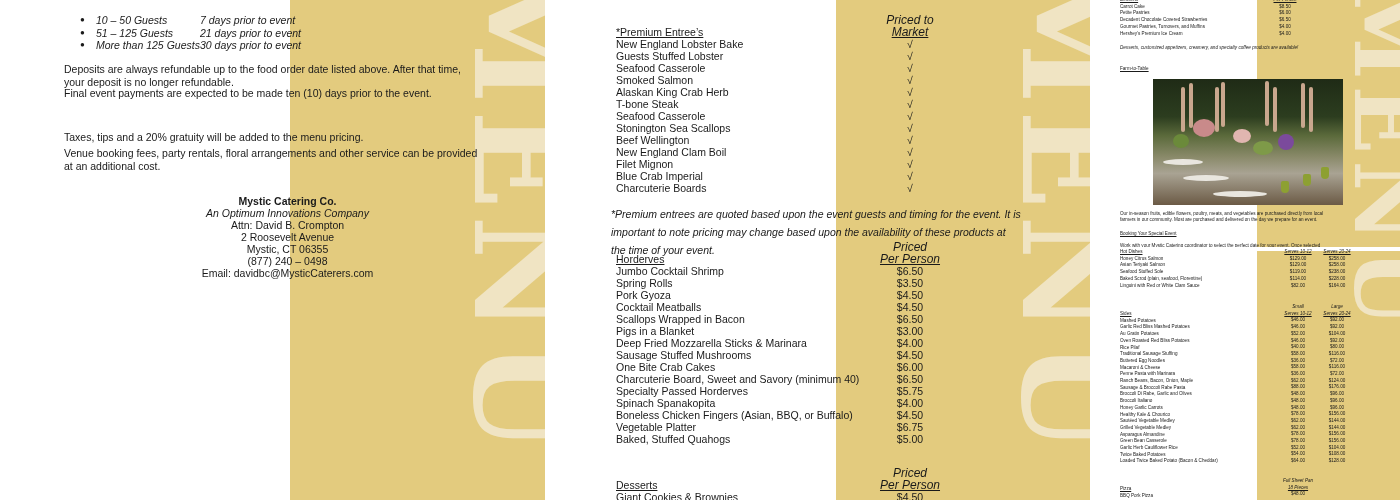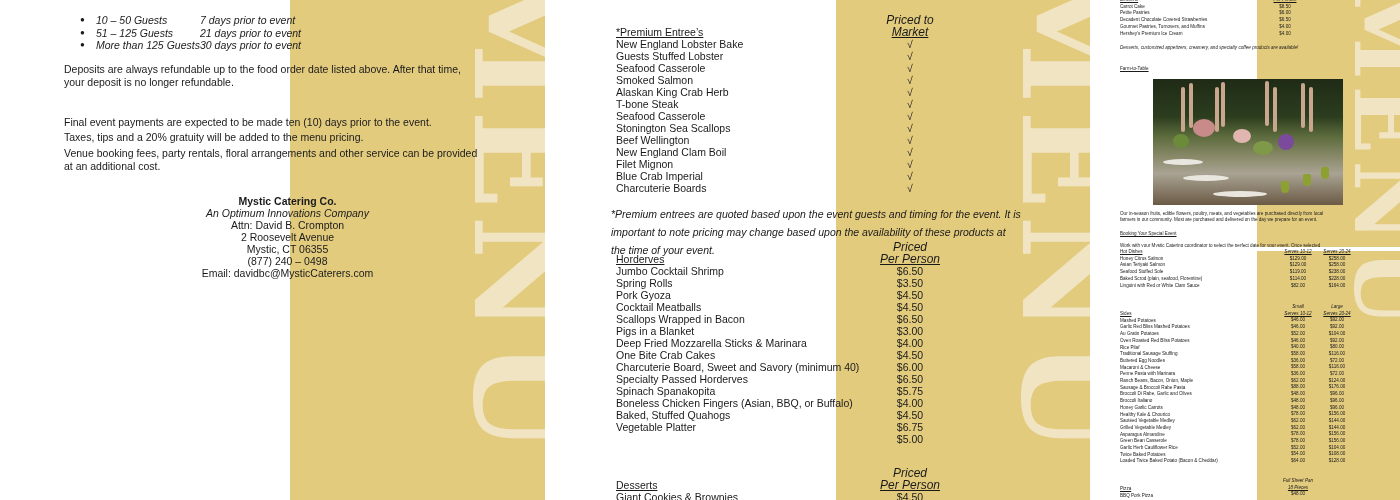--- a/index.html
+++ b/index.html
@@ -80,21 +80,21 @@
       <span>21 days prior to event</span>
     </div>
     <div class="row">
       <span class="dot">●</span>
       <span class="g">More than 125 Guests</span>
       <span>30 days prior to event</span>
     </div>
   </div>
 
   <p class="para" style="top:63px;">Deposits are always refundable up to the food order date listed above. After that time, your deposit is no longer refundable.</p>
-  <p class="para" style="top:116px;">Final event payments are expected to be made ten (10) days prior to the event.</p>
+  <p class="para" style="top:87px;">Final event payments are expected to be made ten (10) days prior to the event.</p>
   <p class="para" style="top:131px;">Taxes, tips and a 20% gratuity will be added to the menu pricing.</p>
   <p class="para" style="top:147px;">Venue booking fees, party rentals, floral arrangements and other service can be provided at an additional cost.</p>
 
   <div class="contact">
     <div class="name">Mystic Catering Co.</div>
     <div class="tag">An Optimum Innovations Company</div>
     <div>Attn: David B. Crompton</div>
     <div>2 Roosevelt Avenue</div>
     <div>Mystic, CT 06355</div>
     <div>(877) 240 – 0498</div>
@@ -144,27 +144,28 @@
 
   <div class="menu" style="top:253px;">
     <div class="hdr">Horderves</div>
     <div class="item">Jumbo Cocktail Shrimp</div>
     <div class="item">Spring Rolls</div>
     <div class="item">Pork Gyoza</div>
     <div class="item">Cocktail Meatballs</div>
     <div class="item">Scallops Wrapped in Bacon</div>
     <div class="item">Pigs in a Blanket</div>
     <div class="item">Deep Fried Mozzarella Sticks &amp; Marinara</div>
+    <div class="item">Sausage Stuffed Mushrooms</div>
     <div class="item">One Bite Crab Cakes</div>
     <div class="item">Charcuterie Board, Sweet and Savory (minimum 40)</div>
     <div class="item">Specialty Passed Horderves</div>
     <div class="item">Spinach Spanakopita</div>
     <div class="item">Boneless Chicken Fingers (Asian, BBQ, or Buffalo)</div>
+    <div class="item">Vegetable Platter</div>
     <div class="item">Baked, Stuffed Quahogs</div>
-    <div class="item">Vegetable Platter</div>
   </div>
   <div class="pcol" style="top:241px;">
     <div class="cap">Priced</div>
     <div class="cap u">Per Person</div>
     <div class="v">$6.50</div>
     <div class="v">$3.50</div>
     <div class="v">$4.50</div>
     <div class="v">$4.50</div>
     <div class="v">$6.50</div>
     <div class="v">$3.00</div>

